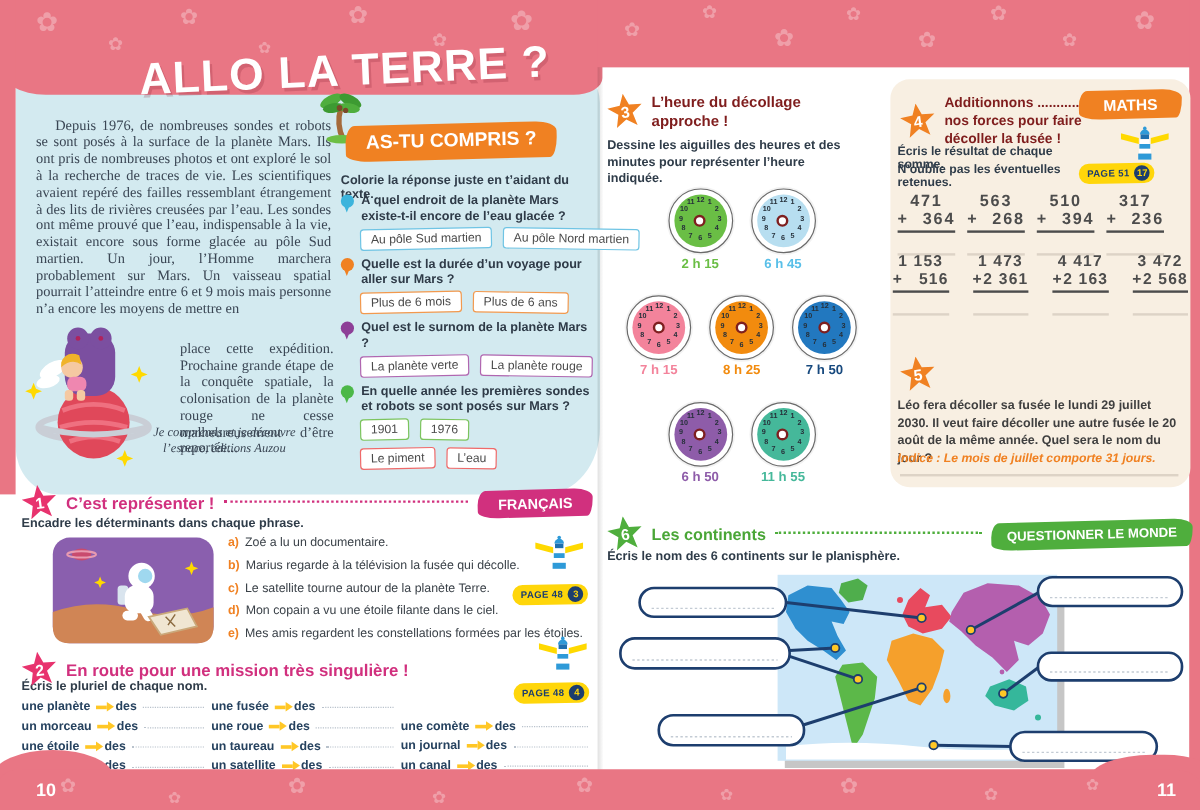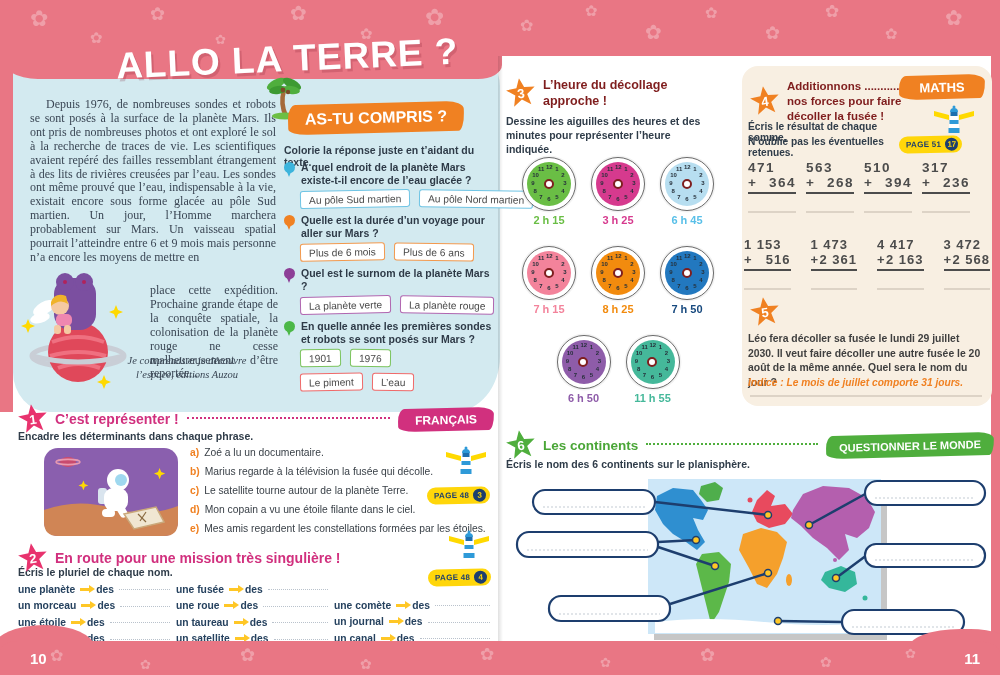--- a/index.html
+++ b/index.html
@@ -86,21 +86,21 @@
                background:#fff;display:flex;align-items:center;justify-content:center;
                box-shadow:0 0 0 1.5px rgba(0,0,0,.05)}
   .clock-face{width:44px;height:44px;border-radius:50%;position:relative}
   .cnum{position:absolute;font-size:6px;font-weight:700;color:#26303a;width:6px;text-align:center;line-height:1}
   .clock-center{position:absolute;left:16.5px;top:16.5px;width:6px;height:6px;background:#fff;
                 border:2.5px solid #7e1f1f;border-radius:50%}
   .clock-time{font-size:11px;font-weight:800;margin-top:3px}
   
   .cream-panel{left:742px;top:66px;width:250px;height:340px;background:#f8efe2;border-radius:16px;z-index:4}
   .add-row{position:absolute;display:flex;z-index:5}
-  .add-col{position:relative;font-weight:700;color:#4c4c4c;text-align:left}
+  .add-col{position:relative;font-weight:700;color:#4c4c4c;text-align:center}
   .r1 .add-col{width:48px;font-size:13.5px;letter-spacing:1.5px}
   .r2 .add-col{width:56px;font-size:13px;letter-spacing:1px}
   .add-b{display:flex;justify-content:space-between}
   .plus{letter-spacing:0}
   .sum-line{border-top:2px solid #4c4c4c;margin-top:2px}
   .ans-line{border-top:2px solid #ddd3c6;margin-top:17px}
   .hint{font-style:italic;color:#f08122;font-weight:700;font-size:10.2px}
   
   .lh{position:absolute;z-index:6}
 </style>
@@ -385,40 +385,20 @@
           <span class="cnum" style="left: 3px; top: 18px;">9</span>
           <span class="cnum" style="left: 5.14359px; top: 10px;">10</span>
           <span class="cnum" style="left: 11px; top: 4.14359px;">11</span>
           <span class="cnum" style="left: 19px; top: 2px;">12</span>
         </div>
       </div>
     <div class="clock-time" style="color: rgb(106, 190, 69);">2 h 15</div>
   </div>
   <div class="clock-slot">
     <div class="clock-outer">
-        <div class="clock-face" style="background: rgb(214, 58, 142);">
-          <span class="clock-center"></span>
-          <span class="cnum" style="left: 27px; top: 4.14359px;">1</span>
-          <span class="cnum" style="left: 32.8564px; top: 10px;">2</span>
-          <span class="cnum" style="left: 35px; top: 18px;">3</span>
-          <span class="cnum" style="left: 32.8564px; top: 26px;">4</span>
-          <span class="cnum" style="left: 27px; top: 31.8564px;">5</span>
-          <span class="cnum" style="left: 19px; top: 34px;">6</span>
-          <span class="cnum" style="left: 11px; top: 31.8564px;">7</span>
-          <span class="cnum" style="left: 5.14359px; top: 26px;">8</span>
-          <span class="cnum" style="left: 3px; top: 18px;">9</span>
-          <span class="cnum" style="left: 5.14359px; top: 10px;">10</span>
-          <span class="cnum" style="left: 11px; top: 4.14359px;">11</span>
-          <span class="cnum" style="left: 19px; top: 2px;">12</span>
-        </div>
-      </div>
-    <div class="clock-time" style="color: rgb(214, 58, 142);">3 h 25</div>
-  </div>
-  <div class="clock-slot">
-    <div class="clock-outer">
         <div class="clock-face" style="background: rgb(183, 222, 240);">
           <span class="clock-center"></span>
           <span class="cnum" style="left: 27px; top: 4.14359px;">1</span>
           <span class="cnum" style="left: 32.8564px; top: 10px;">2</span>
           <span class="cnum" style="left: 35px; top: 18px;">3</span>
           <span class="cnum" style="left: 32.8564px; top: 26px;">4</span>
           <span class="cnum" style="left: 27px; top: 31.8564px;">5</span>
           <span class="cnum" style="left: 19px; top: 34px;">6</span>
           <span class="cnum" style="left: 11px; top: 31.8564px;">7</span>
           <span class="cnum" style="left: 5.14359px; top: 26px;">8</span>
@@ -595,21 +575,21 @@
   <div class="add-col">
     <div class="add-a">317</div>
     <div class="add-b">
         <span class="plus">+</span>
         <span>236</span>
       </div>
     <div class="sum-line"></div>
     <div class="ans-line"></div>
   </div>
 </div>
-<div class="add-row r2" style="left:744px;top:237px;width:246px;gap:20px">
+<div class="add-row r2" style="left:744px;top:210px;width:246px;gap:20px">
   <div class="add-col">
     <div class="add-a">1 153</div>
     <div class="add-b">
         <span class="plus">+</span>
         <span>516</span>
       </div>
     <div class="sum-line"></div>
     <div class="ans-line"></div>
   </div>
   <div class="add-col">

